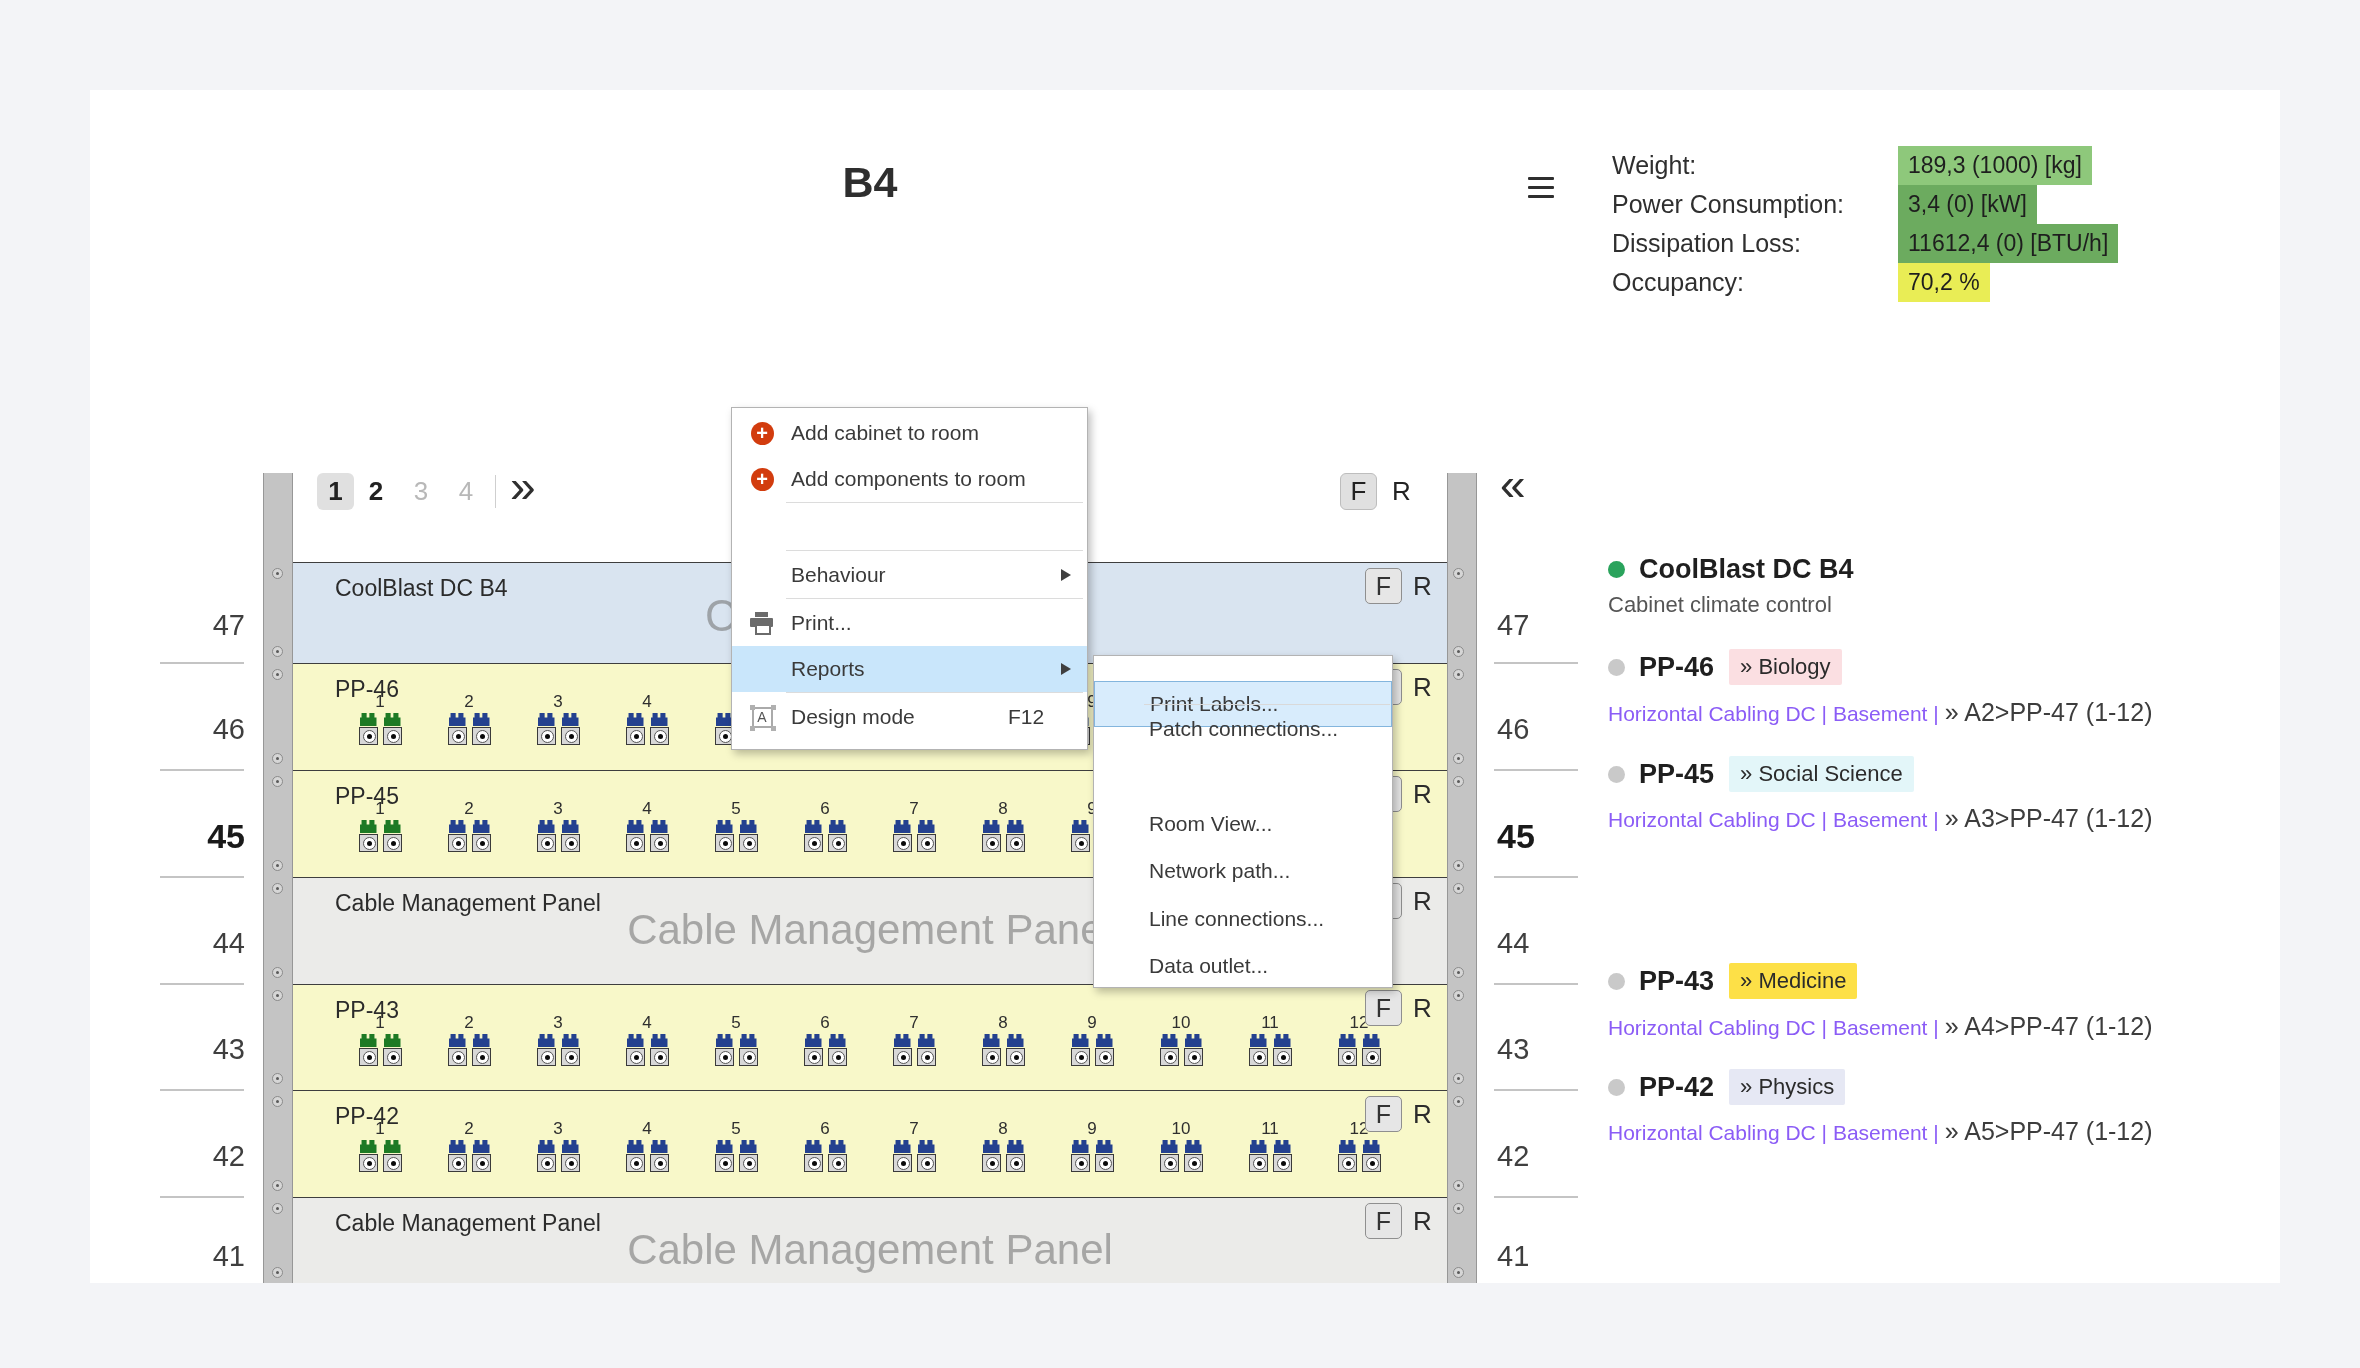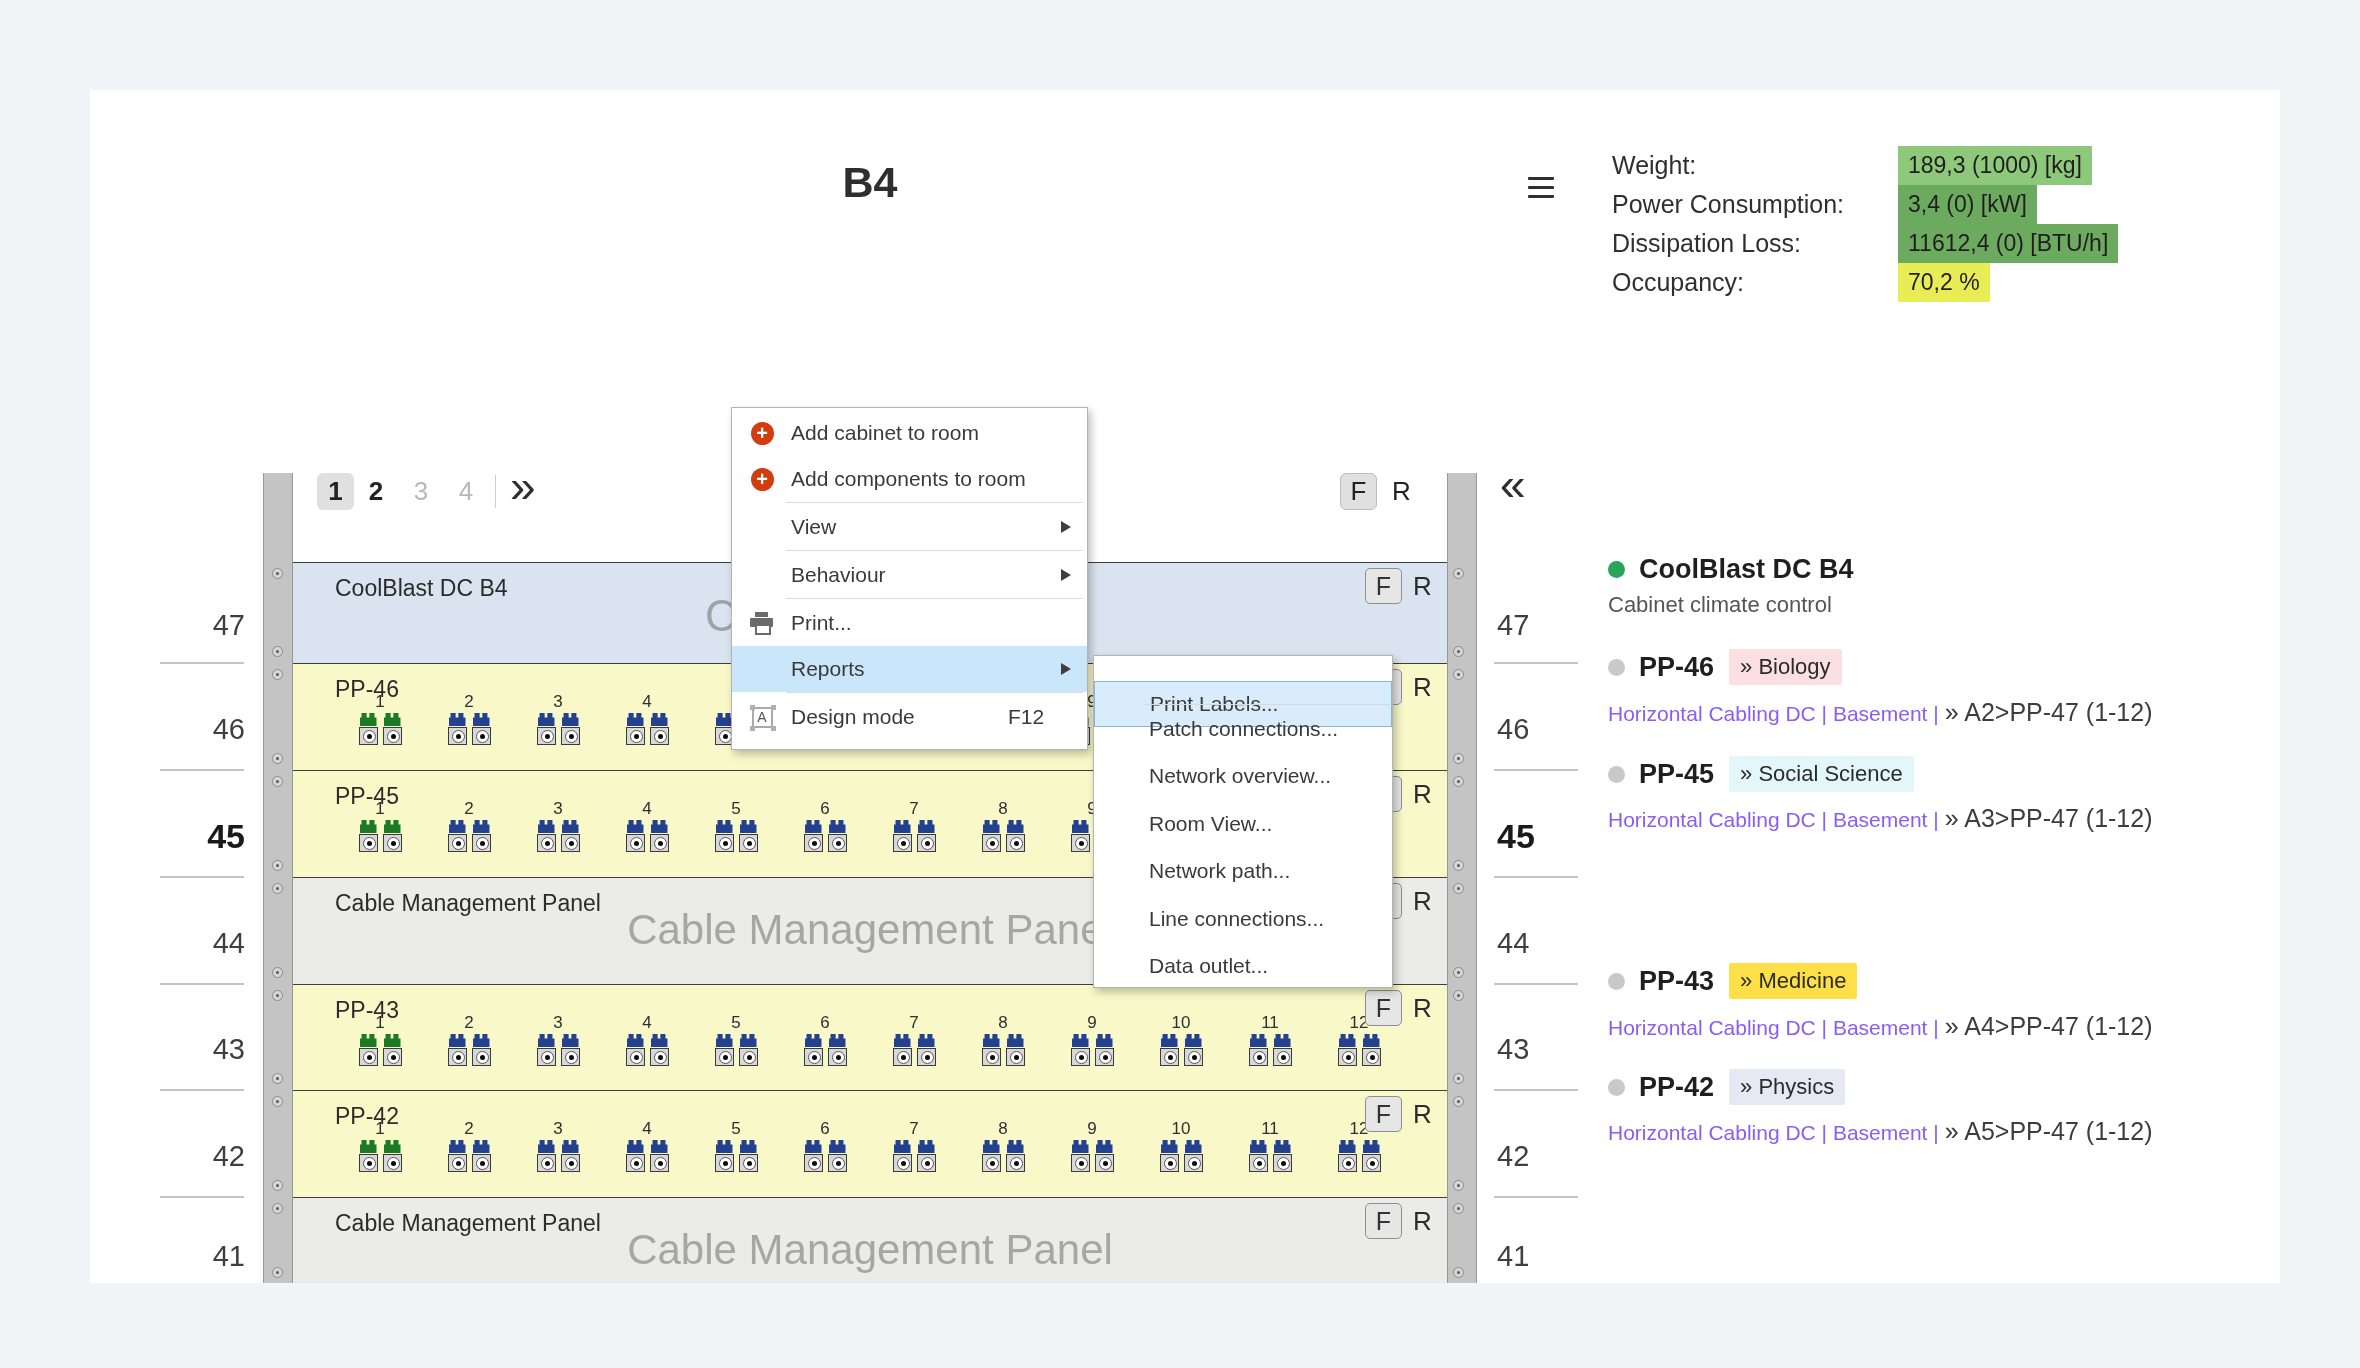--- a/index.html
+++ b/index.html
@@ -880,24 +880,20 @@
         </div>
         <div class="mi-label">Add cabinet to room</div>
       </div>
       <div class="menu-item" style="top: 48px;">
         <div class="mi-icon">
           <div class="icon-addcircle">+</div>
         </div>
         <div class="mi-label">Add components to room</div>
       </div>
       <div class="menu-sep" style="top: 94px;"></div>
-      <div class="menu-item" style="top: 96px;">
-        <div class="mi-label">View</div>
-        <div class="mi-arrow"></div>
-      </div>
       <div class="menu-sep" style="top: 142px;"></div>
       <div class="menu-item" style="top: 144px;">
         <div class="mi-label">Behaviour</div>
         <div class="mi-arrow"></div>
       </div>
       <div class="menu-sep" style="top: 190px;"></div>
       <div class="menu-item" style="top: 192px;">
         <div class="mi-icon">
           <div class="icon-printer">
             <div class="pr-top"></div>
@@ -922,23 +918,20 @@
     </div>
 
   <div class="submenu" id="reports-submenu">
       <div class="sub-item hl" style="top: 2px;">
         <div class="mi-label">Print Labels...</div>
       </div>
       <div class="sub-sep" style="top: 48px;"></div>
       <div class="sub-item" style="top: 49.5px; padding-left: 40px;">
         <div class="mi-label">Patch connections...</div>
       </div>
-      <div class="sub-item" style="top: 97px;">
-        <div class="mi-label">Network overview...</div>
-      </div>
       <div class="sub-item" style="top: 144.5px;">
         <div class="mi-label">Room View...</div>
       </div>
       <div class="sub-item" style="top: 192px;">
         <div class="mi-label">Network path...</div>
       </div>
       <div class="sub-item" style="top: 239.5px;">
         <div class="mi-label">Line connections...</div>
       </div>
       <div class="sub-item" style="top: 287px;">

